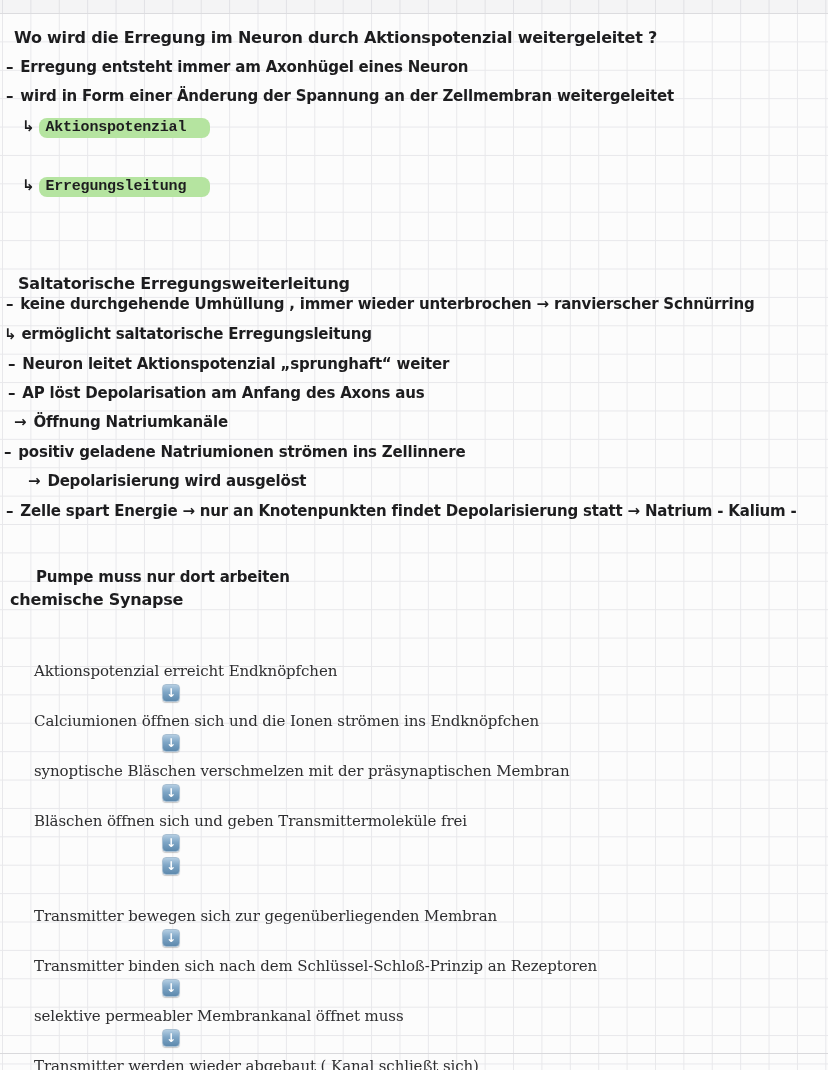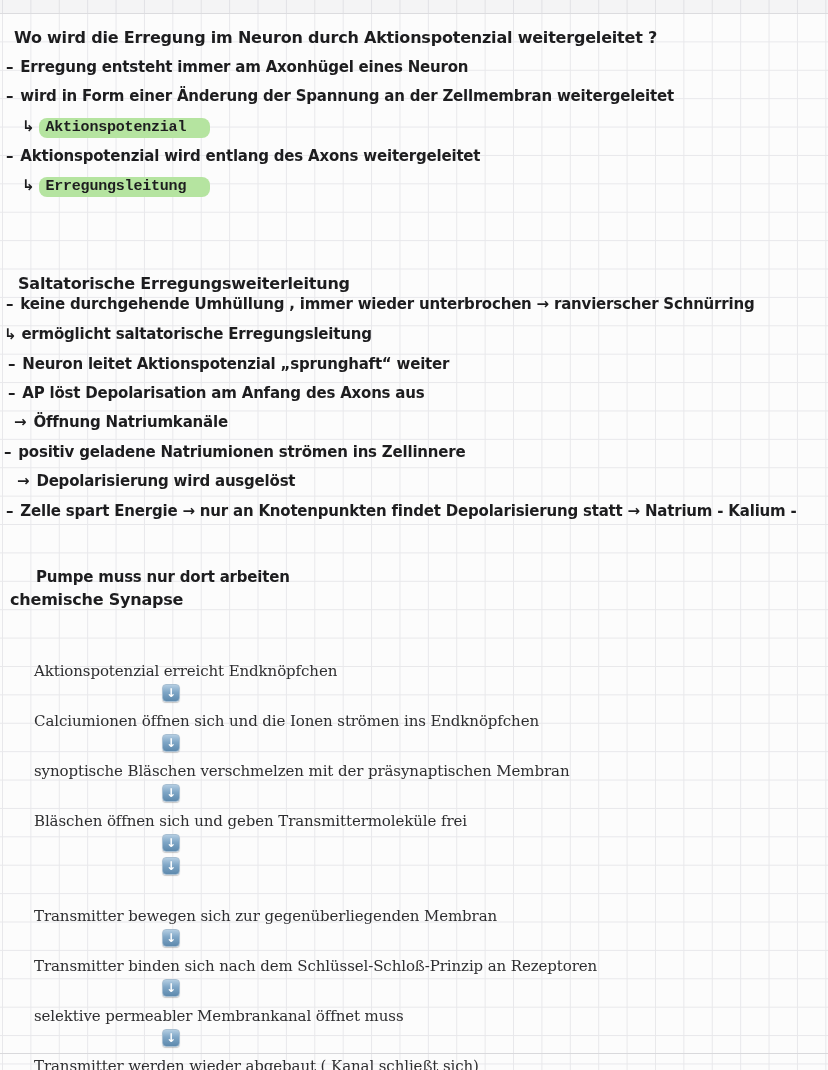--- a/index.html
+++ b/index.html
@@ -66,23 +66,20 @@
 
   <div class="hand" style="top:57px;left:6px;">
     <span class="bullet">–</span><span>Erregung entsteht immer am Axonhügel eines Neuron</span>
   </div>
   <div class="hand" style="top:86px;left:6px;">
     <span class="bullet">–</span><span>wird in Form einer Änderung der Spannung an der Zellmembran weitergeleitet</span>
   </div>
   <div class="hand" style="top:116px;left:22px;">
     <span class="branch">↳</span><span class="hl-green">Aktionspotenzial</span>
   </div>
-  <div class="hand" style="top:146px;left:6px;">
-    <span class="bullet">–</span><span>Aktionspotenzial wird entlang des Axons weitergeleitet</span>
-  </div>
   <div class="hand" style="top:175px;left:22px;">
     <span class="branch">↳</span><span class="hl-green">Erregungsleitung</span>
   </div>
 
   <div class="hand title" style="top:233px;left:18px;margin-top:41px;">
     <span class="marker-orange">Saltatorische Erregungsweiterleitung</span>
   </div>
 
   <div class="hand" style="top:294px;left:6px;">
     <span class="bullet">–</span><span>keine durchgehende Umhüllung , immer wieder unterbrochen → ranvierscher Schnürring</span>
@@ -95,21 +92,21 @@
   </div>
   <div class="hand" style="top:383px;left:8px;">
     <span class="bullet">–</span><span>AP löst Depolarisation am Anfang des Axons aus</span>
   </div>
   <div class="hand" style="top:412px;left:14px;">
     <span class="bullet">→</span><span>Öffnung Natriumkanäle</span>
   </div>
   <div class="hand" style="top:442px;left:4px;">
     <span class="bullet">–</span><span>positiv geladene Natriumionen strömen ins Zellinnere</span>
   </div>
-  <div class="hand" style="top:471px;left:17px;">
+  <div class="hand" style="top:471px;left:28px;">
     <span class="bullet">→</span><span>Depolarisierung wird ausgelöst</span>
   </div>
   <div class="hand" style="top:501px;left:6px;">
     <span class="bullet">–</span><span>Zelle spart Energie → nur an Knotenpunkten findet Depolarisierung statt → Natrium - Kalium -</span>
   </div>
   <div class="hand" style="top:529px;left:36px;margin-top:38px;">
     <span>Pumpe muss nur dort arbeiten</span>
   </div>
 
   <div class="hand title" style="top:590px;left:10px;">

